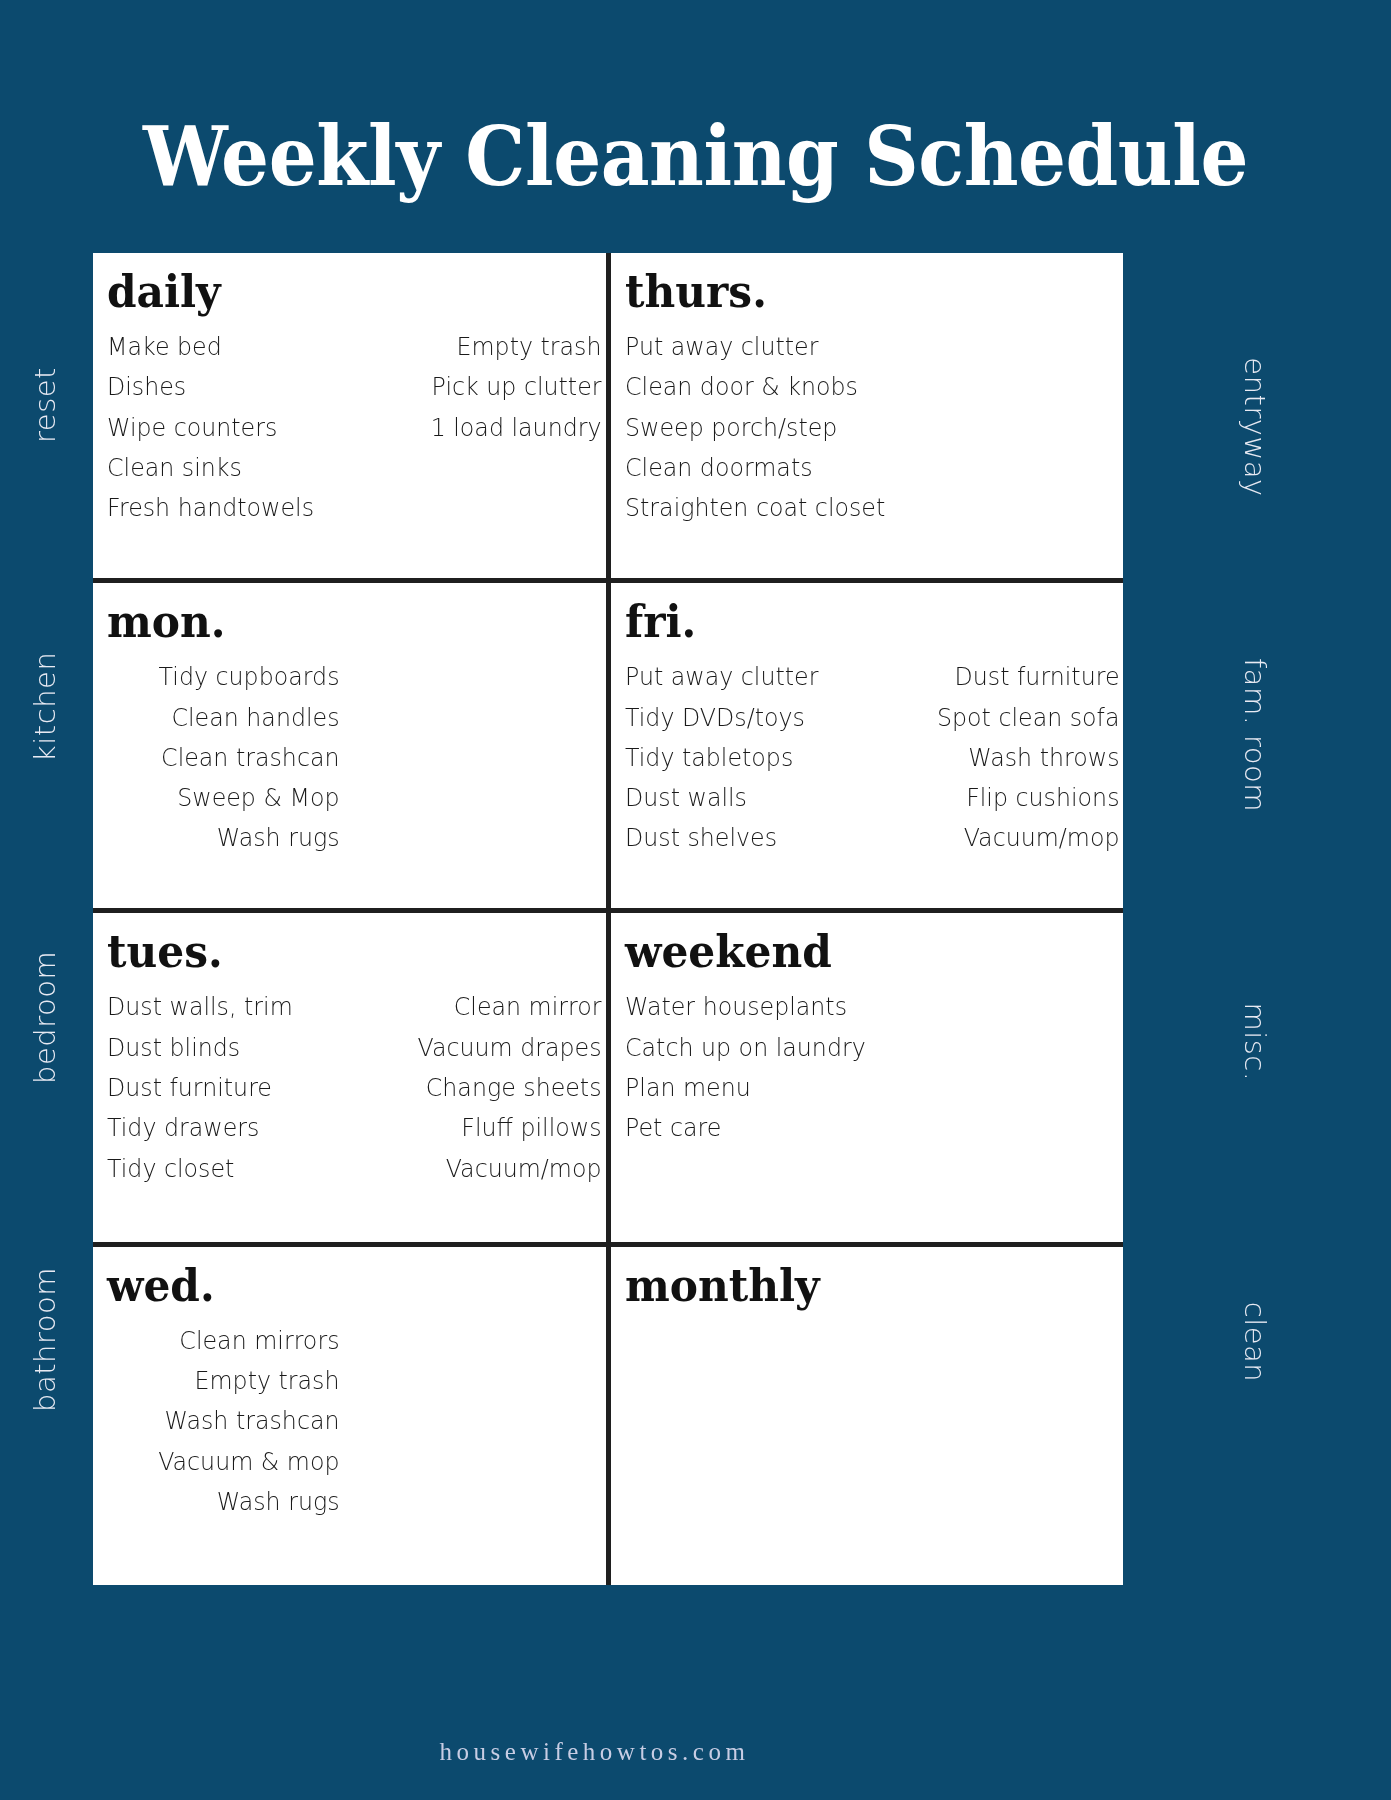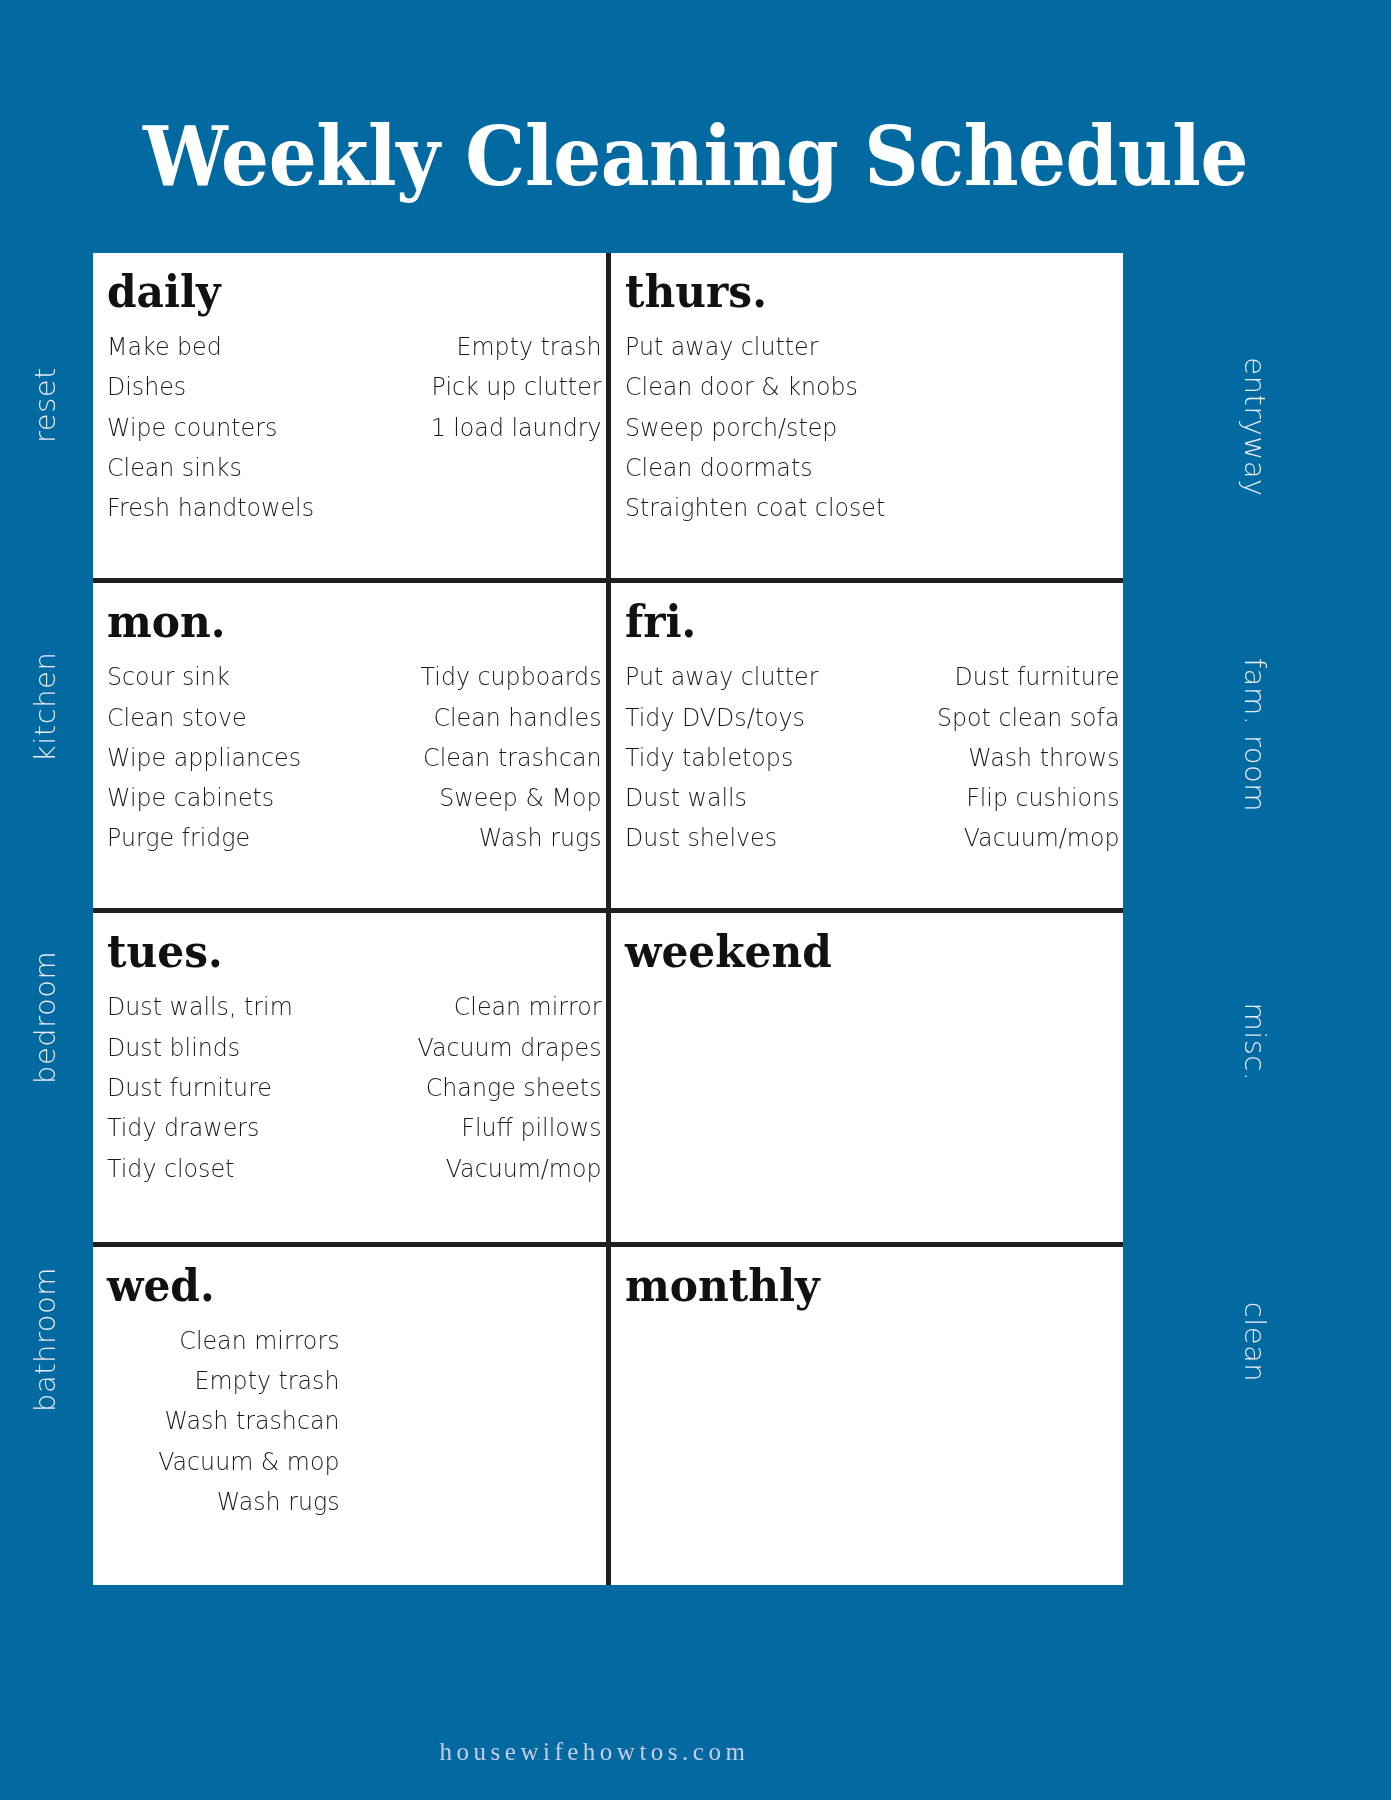--- a/index.html
+++ b/index.html
@@ -5,21 +5,21 @@
   * { box-sizing: border-box; margin: 0; padding: 0; }
   html, body {
     width: 1391px; height: 1800px;
     background: #5a6599;
     font-family: "DejaVu Sans", sans-serif;
     overflow: hidden;
   }
   .page {
     position: relative;
     width: 1391px; height: 1800px;
-    background: #0369a1;
+    background: #0c4a6e;
   }
 
   
   .title {
     position: absolute;
     top: 108px; left: 0; width: 1391px;
     text-align: center;
     color: #ffffff;
     font-family: "DejaVu Serif", serif;
     font-weight: 700;
@@ -172,27 +172,20 @@
           <div class="task">Sweep porch/step</div>
           <div class="task">Clean doormats</div>
           <div class="task">Straighten coat closet</div>
         </div>
       </div>
     </div>
 
     <div class="card">
       <div class="card-head">mon.</div>
       <div class="cols">
-        <div class="col c1">
-          <div class="task">Scour sink</div>
-          <div class="task">Clean stove</div>
-          <div class="task">Wipe appliances</div>
-          <div class="task">Wipe cabinets</div>
-          <div class="task">Purge fridge</div>
-        </div>
         <div class="col c2">
           <div class="task">Tidy cupboards</div>
           <div class="task">Clean handles</div>
           <div class="task">Clean trashcan</div>
           <div class="task">Sweep &amp; Mop</div>
           <div class="task">Wash rugs</div>
         </div>
       </div>
     </div>
 
@@ -231,20 +224,28 @@
           <div class="task">Vacuum drapes</div>
           <div class="task">Change sheets</div>
           <div class="task">Fluff pillows</div>
           <div class="task">Vacuum/mop</div>
         </div>
       </div>
     </div>
 
     <div class="card">
       <div class="card-head">weekend</div>
+      <div class="cols">
+        <div class="col wide">
+          <div class="task">Water houseplants</div>
+          <div class="task">Catch up on laundry</div>
+          <div class="task">Plan menu</div>
+          <div class="task">Pet care</div>
+        </div>
+      </div>
     </div>
 
     <div class="card">
       <div class="card-head">wed.</div>
       <div class="cols">
         <div class="col c2">
           <div class="task">Clean mirrors</div>
           <div class="task">Empty trash</div>
           <div class="task">Wash trashcan</div>
           <div class="task">Vacuum &amp; mop</div>

